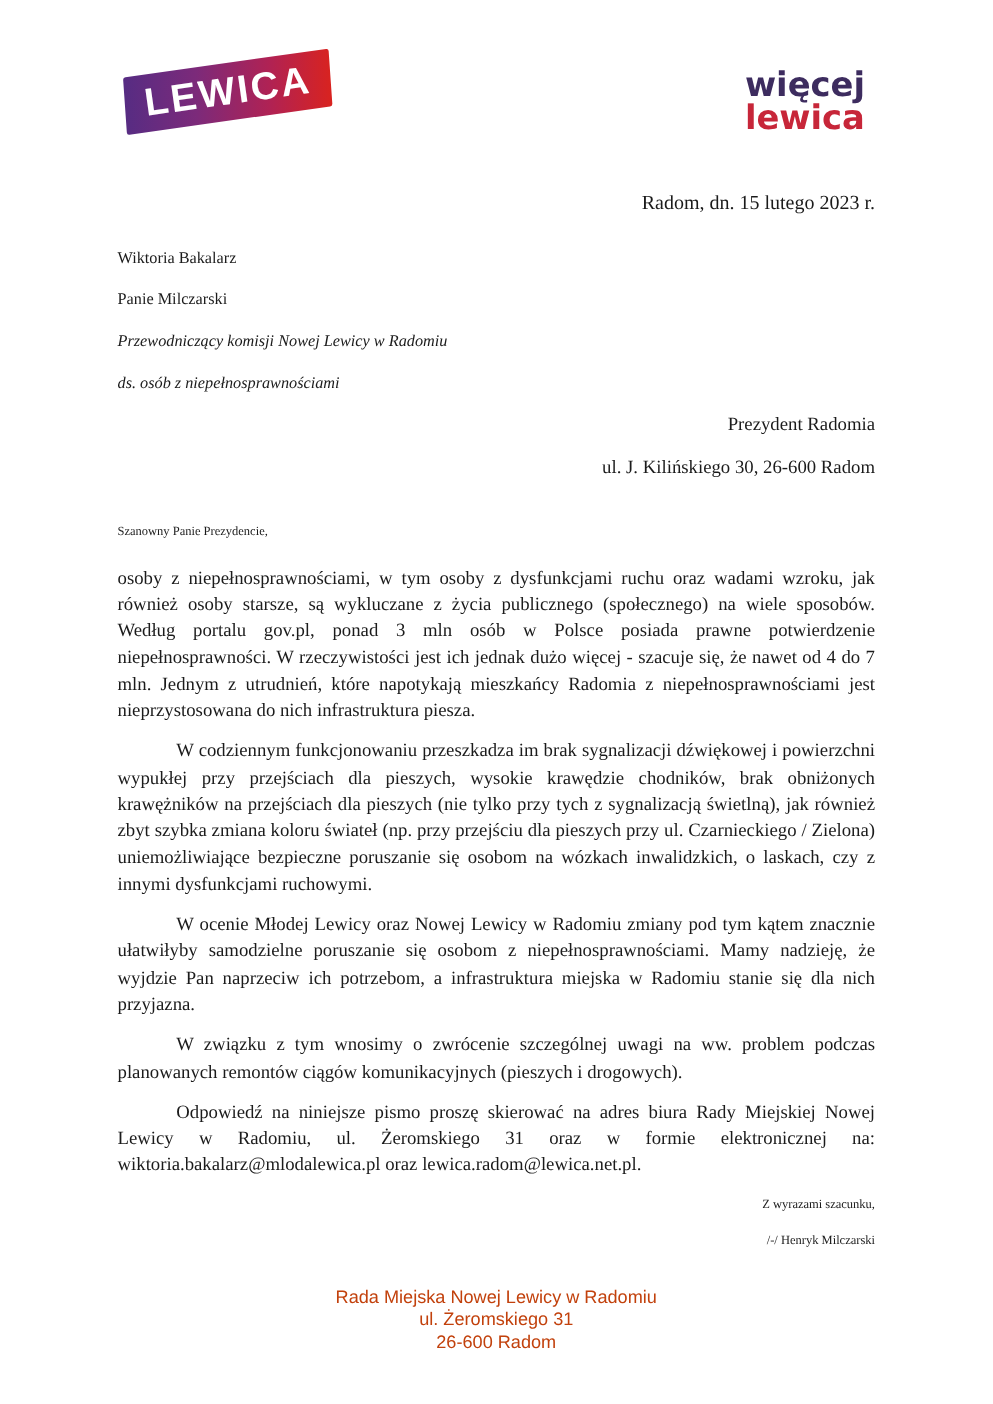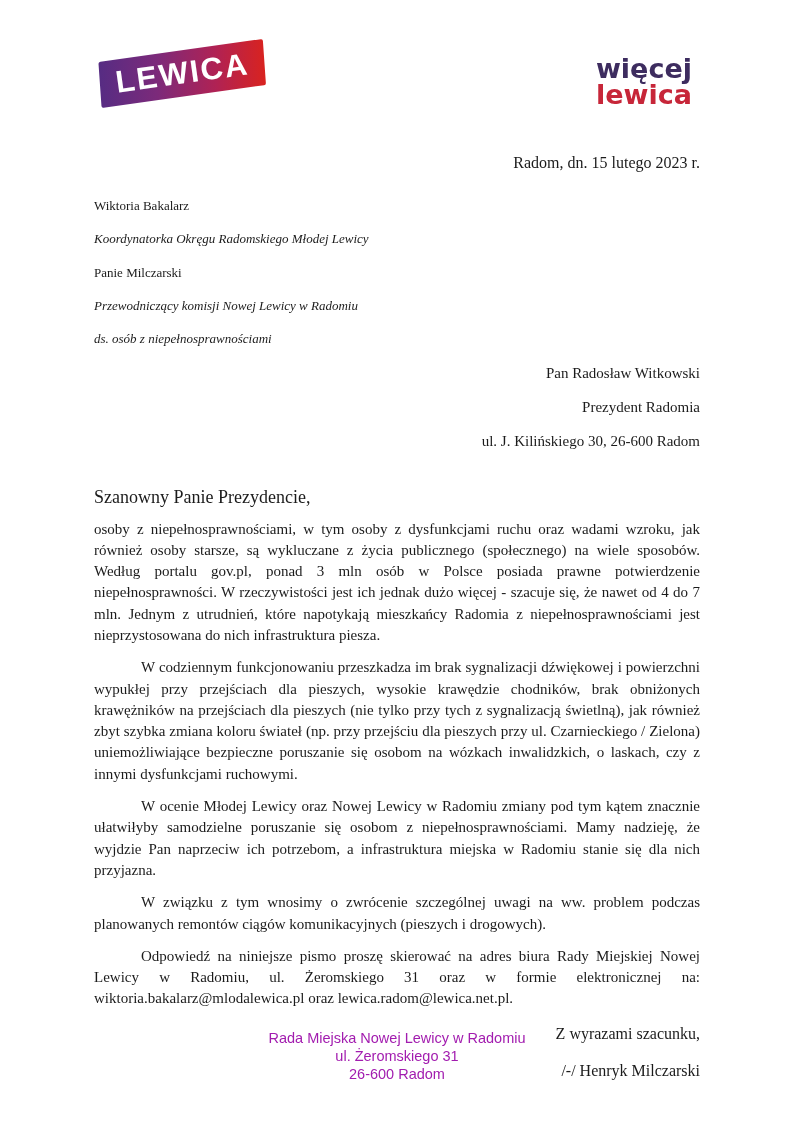--- a/index.html
+++ b/index.html
@@ -78,51 +78,51 @@
     margin-top: 12px;
     margin-bottom: 36px;
   }
   .recipient-block .line {
     font-size: 15px;
     margin-bottom: 15px;
     line-height: 1.25;
   }
 
   .salutation {
-    font-size: 18px;
-    margin-bottom: 11px;
+    font-size: 10px;
+    margin-bottom: 22px;
   }
   .body-text p {
     font-size: 15px;
     line-height: 1.42;
     text-align: justify;
     margin-bottom: 11px;
   }
   .body-text p.indent { text-indent: 47px; }
 
   .closing {
     text-align: right;
     margin-top: 14px;
   }
   .closing .line {
-    font-size: 16px;
+    font-size: 10px;
     margin-bottom: 17px;
     line-height: 1.25;
   }
 
   .footer {
     position: absolute;
     left: 0;
     right: 0;
     bottom: 40px;
     text-align: center;
     font-family: "Liberation Sans", "DejaVu Sans", sans-serif;
     font-size: 14.5px;
     line-height: 1.25;
-    color: #a21caf;
+    color: #c2410c;
   }
 </style>
 </head>
 <body>
 
 <div class="page">
 
   <div class="header">
     <div class="lewica-logo-wrap">
       <div class="lewica-banner">
@@ -132,28 +132,26 @@
     <div class="mloda-logo">
       <div class="mloda-line1">więcej</div>
       <div class="mloda-line2">lewica</div>
     </div>
   </div>
 
   <div class="date-line">Radom, dn. 15 lutego 2023 r.</div>
 
   <div class="sender-block">
     <div class="line">Wiktoria Bakalarz</div>
-    <div class="line italic">Koordynatorka Okręgu Radomskiego Młodej Lewicy</div>
     <div class="line">Panie Milczarski</div>
     <div class="line italic">Przewodniczący komisji Nowej Lewicy w Radomiu</div>
     <div class="line italic">ds. osób z niepełnosprawnościami</div>
   </div>
 
   <div class="recipient-block">
-    <div class="line">Pan Radosław Witkowski</div>
     <div class="line">Prezydent Radomia</div>
     <div class="line">ul. J. Kilińskiego 30, 26-600 Radom</div>
   </div>
 
   <div class="salutation">Szanowny Panie Prezydencie,</div>
 
   <div class="body-text">
     <p>osoby z niepełnosprawnościami, w tym osoby z dysfunkcjami ruchu oraz wadami wzroku, jak również osoby starsze, są wykluczane z życia publicznego (społecznego) na wiele sposobów. Według portalu gov.pl, ponad 3 mln osób w Polsce posiada prawne potwierdzenie niepełnosprawności. W rzeczywistości jest ich jednak dużo więcej - szacuje się, że nawet od 4 do 7 mln. Jednym z utrudnień, które napotykają mieszkańcy Radomia z niepełnosprawnościami jest nieprzystosowana do nich infrastruktura piesza.</p>
     <p class="indent">W codziennym funkcjonowaniu przeszkadza im brak sygnalizacji dźwiękowej i powierzchni wypukłej przy przejściach dla pieszych, wysokie krawędzie chodników, brak obniżonych krawężników na przejściach dla pieszych (nie tylko przy tych z sygnalizacją świetlną), jak również zbyt szybka zmiana koloru świateł (np. przy przejściu dla pieszych przy ul. Czarnieckiego / Zielona) uniemożliwiające bezpieczne poruszanie się osobom na wózkach inwalidzkich, o laskach, czy z innymi dysfunkcjami ruchowymi.</p>
     <p class="indent">W ocenie Młodej Lewicy oraz Nowej Lewicy w Radomiu zmiany pod tym kątem znacznie ułatwiłyby samodzielne poruszanie się osobom z niepełnosprawnościami. Mamy nadzieję, że wyjdzie Pan naprzeciw ich potrzebom, a infrastruktura miejska w Radomiu stanie się dla nich przyjazna.</p>

